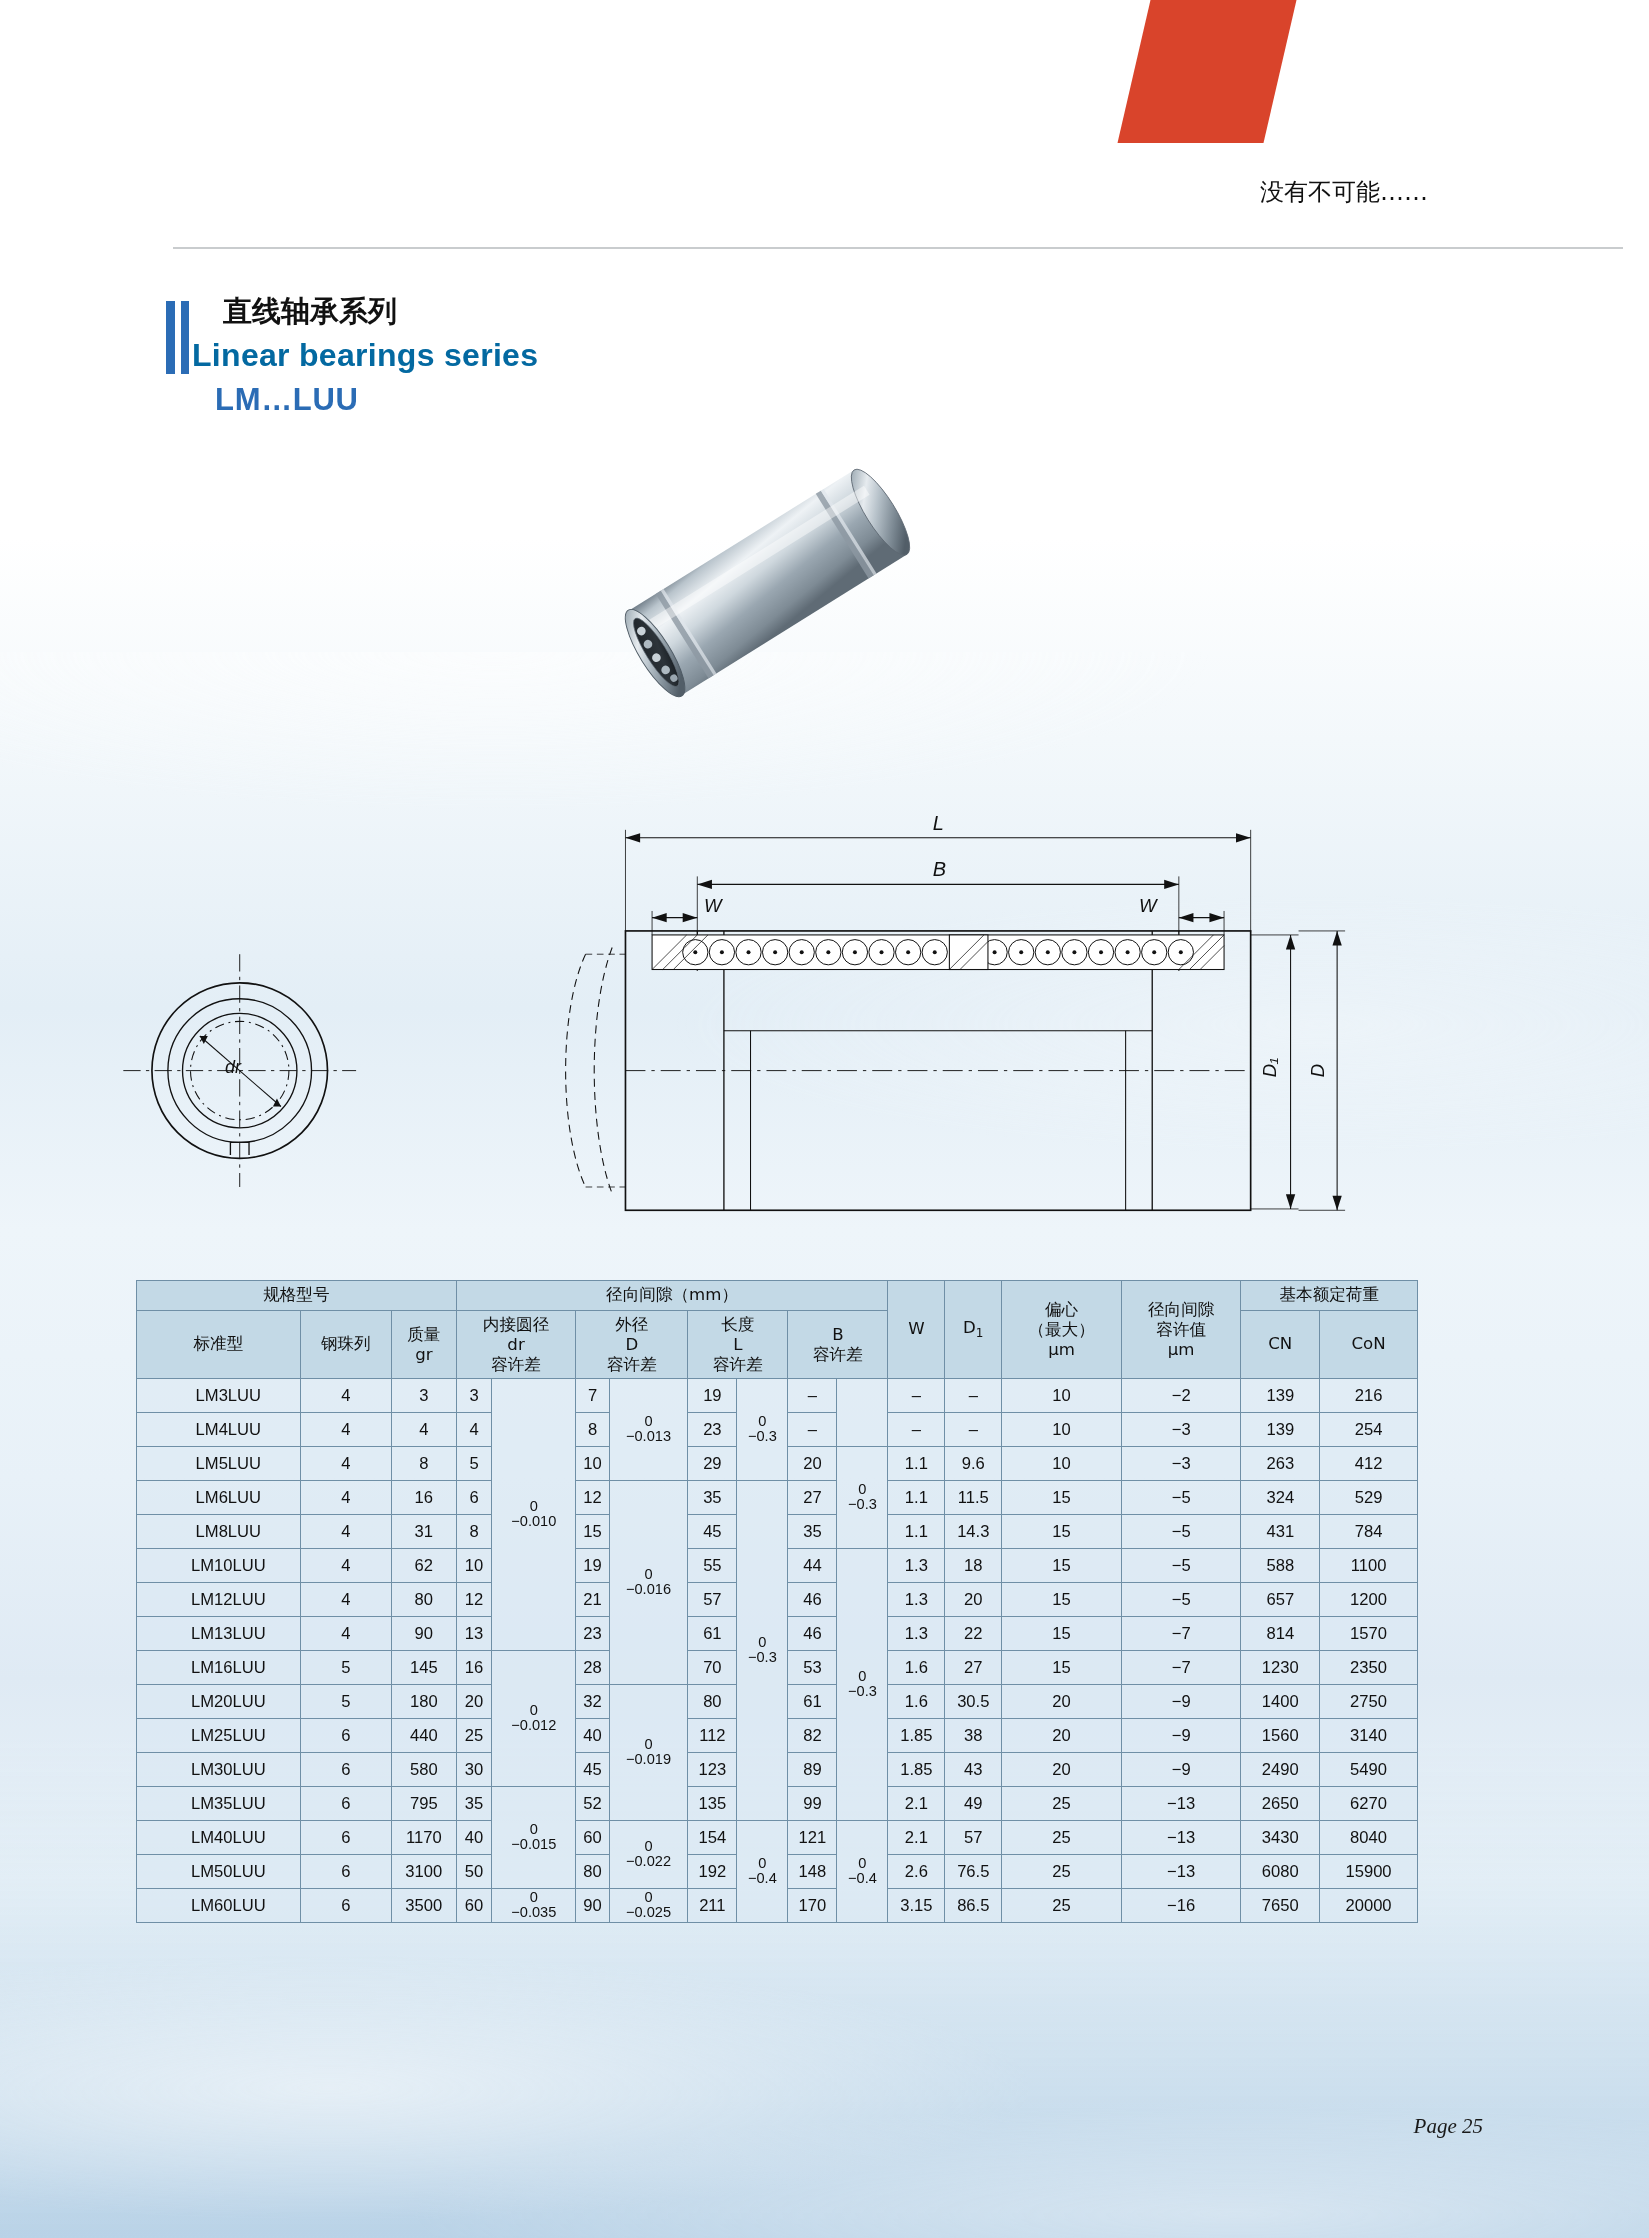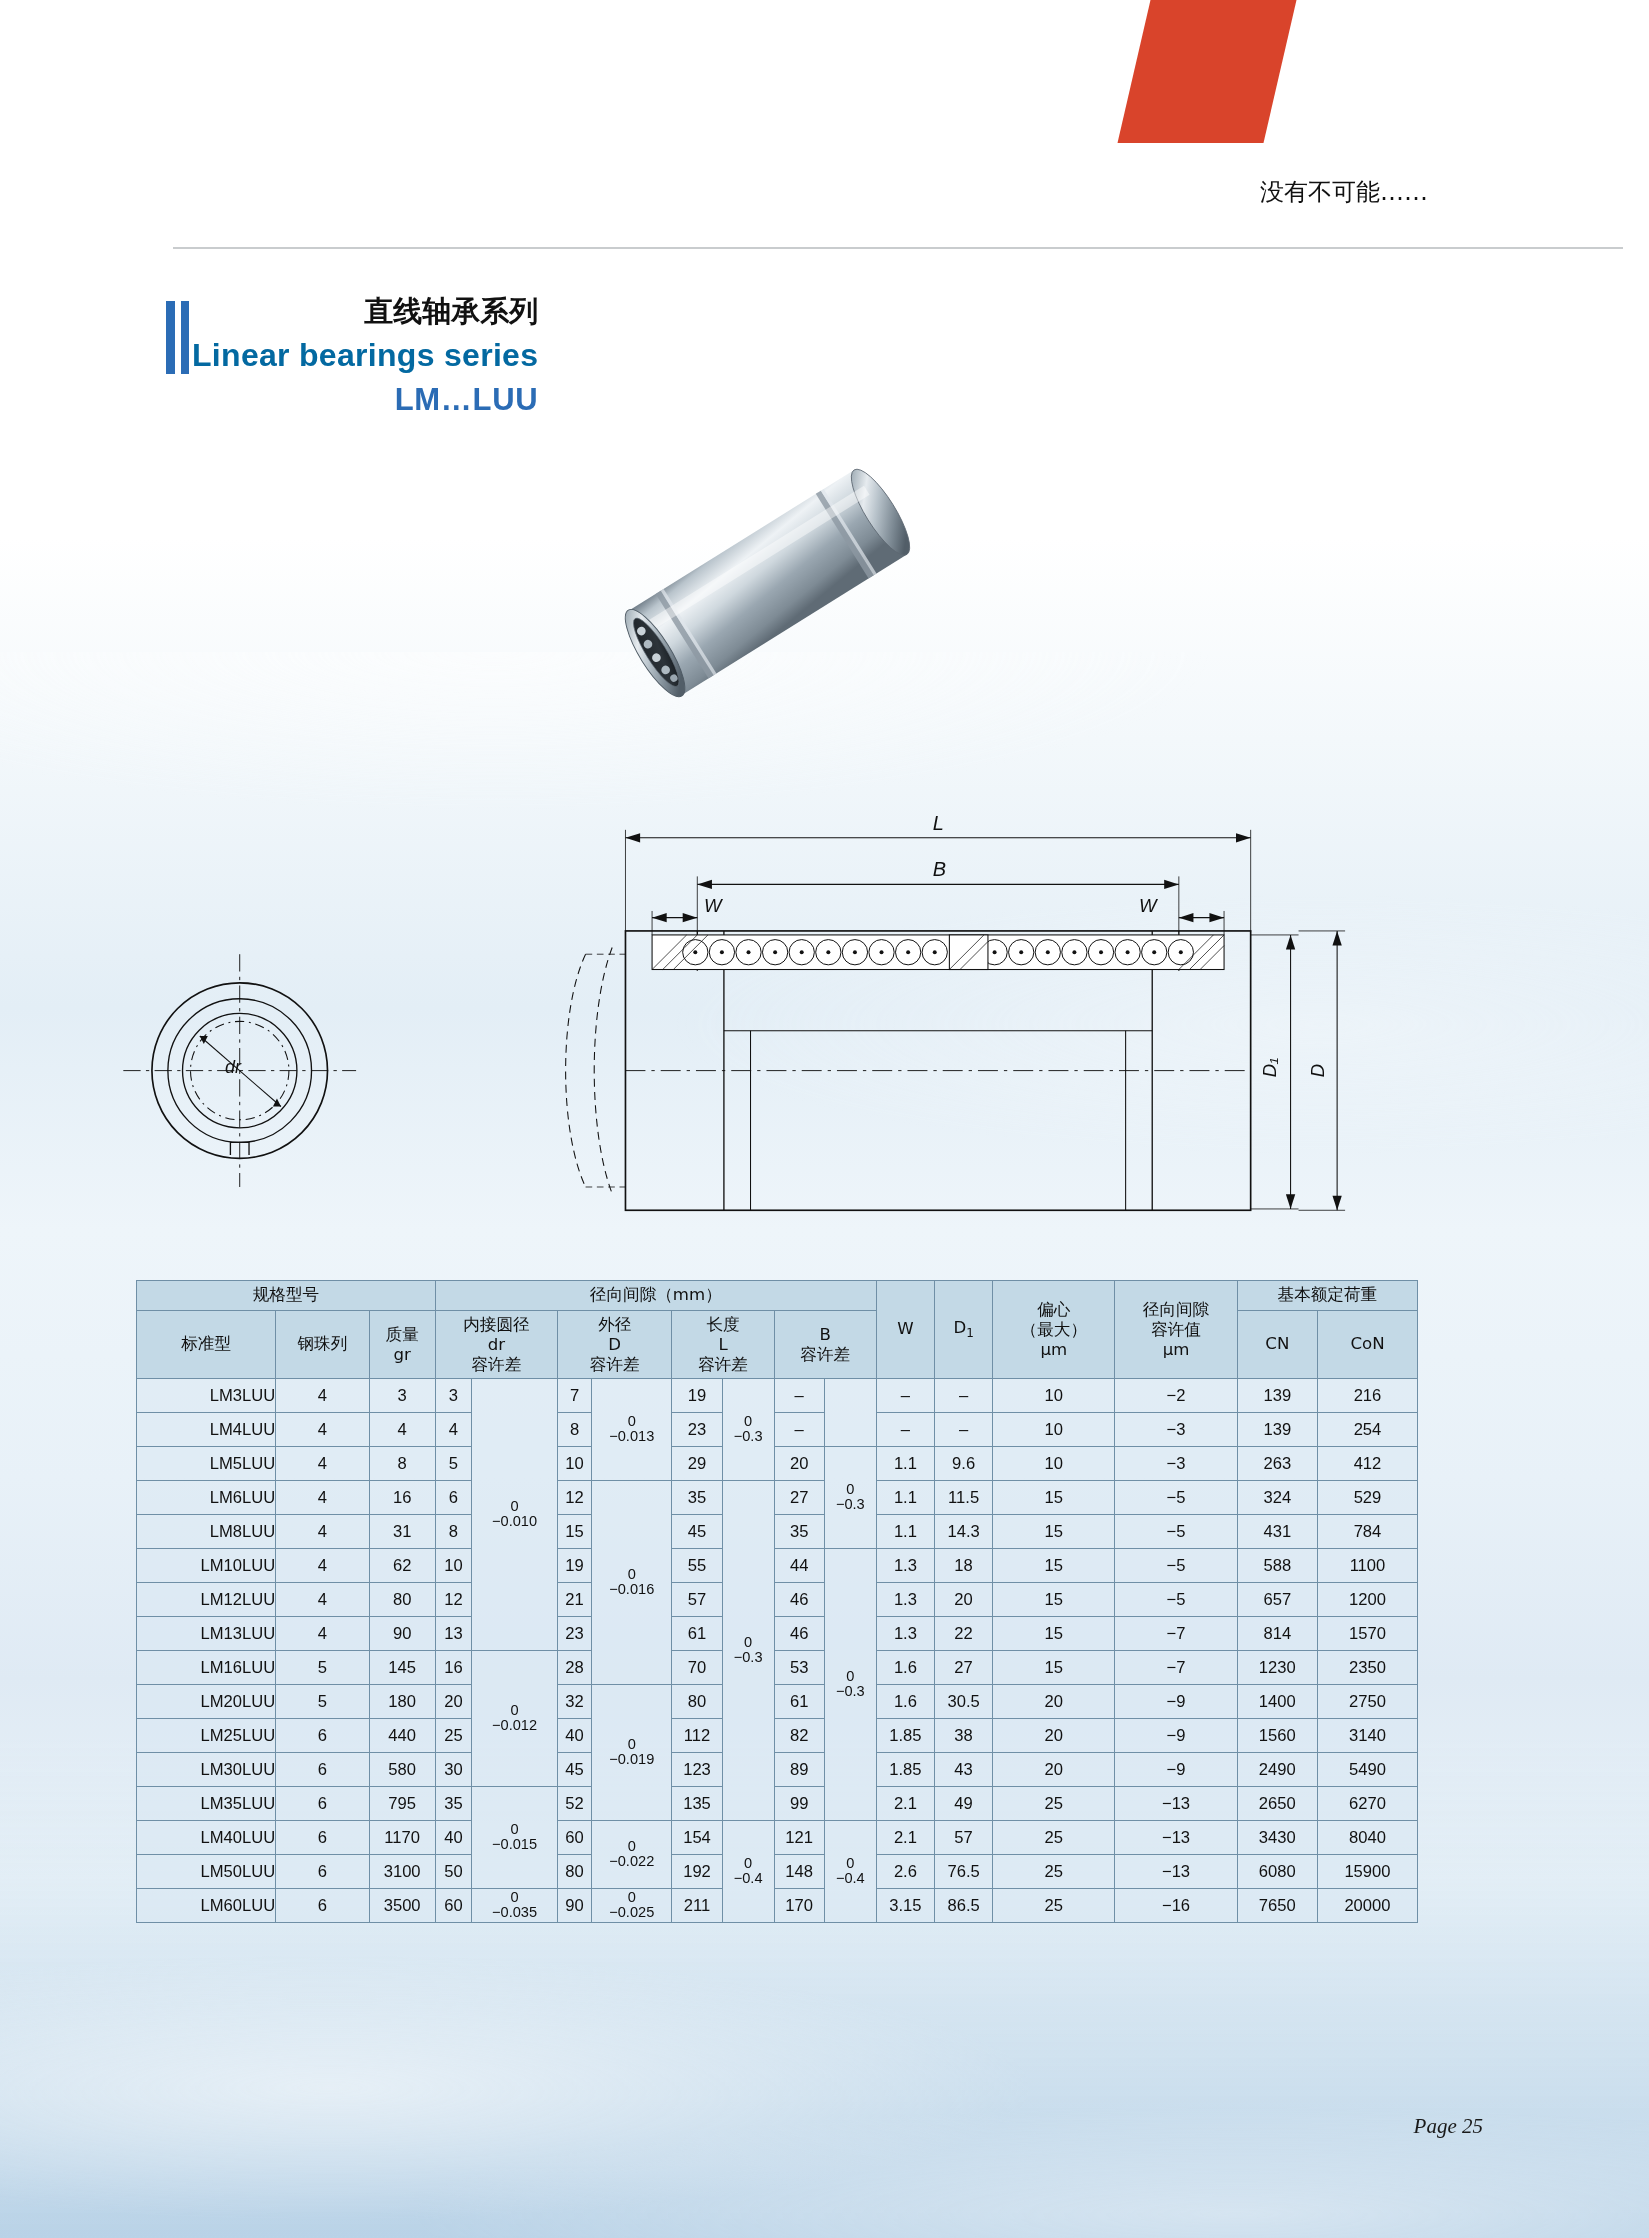--- a/index.html
+++ b/index.html
@@ -71,21 +71,21 @@
     position:absolute; top:176px; left:1260px;
     font-size:24px; color:#111; font-family:"DejaVu Sans", sans-serif;
     white-space:nowrap;
   }
   .header-rule {
     position:absolute; top:247px; left:173px; width:1450px; height:2px;
     background:#c9ccce;
   }
 
   
-  .title-block { position:absolute; top:296px; left:166px;text-align:right; }
+  .title-block { position:absolute; top:296px; left:166px; }
   .title-bars {
     position:absolute; left:0; top:5.3px; width:27px; height:73px;
   }
   .title-bars i {
     position:absolute; top:0; width:8.6px; height:73px; background:#2b6cb5; display:block;
   }
   .title-bars i:nth-child(1){ left:0; }
   .title-bars i:nth-child(2){ left:14.6px; }
   .title-cn {
     margin-left:57px; font-family:"DejaVu Sans", sans-serif;
@@ -129,21 +129,21 @@
     font-size:16.6px;
     line-height:1.25;
     padding:4px 1.3px;
     font-family:"DejaVu Sans", sans-serif;
   }
   table.spec tbody td {
     height:34px;
     background:rgba(216,232,242,.55);
   }
   table.spec tbody td.model {
-    text-align:right; padding-left:4px; font-family:"Liberation Sans", sans-serif;
+    text-align:center; padding-left:20px; font-family:"Liberation Sans", sans-serif;
     background:rgba(216,232,242,.55);
   }
   .tol { font-size:14.6px; line-height:1.05; display:inline-block; }
   .tol .t { display:block; }
   .tol .b { display:block; }
   .sub { font-size:12px; vertical-align:sub; }
 
   .cell-stack { display:block; line-height:1.2; }
 
   .page-num {

